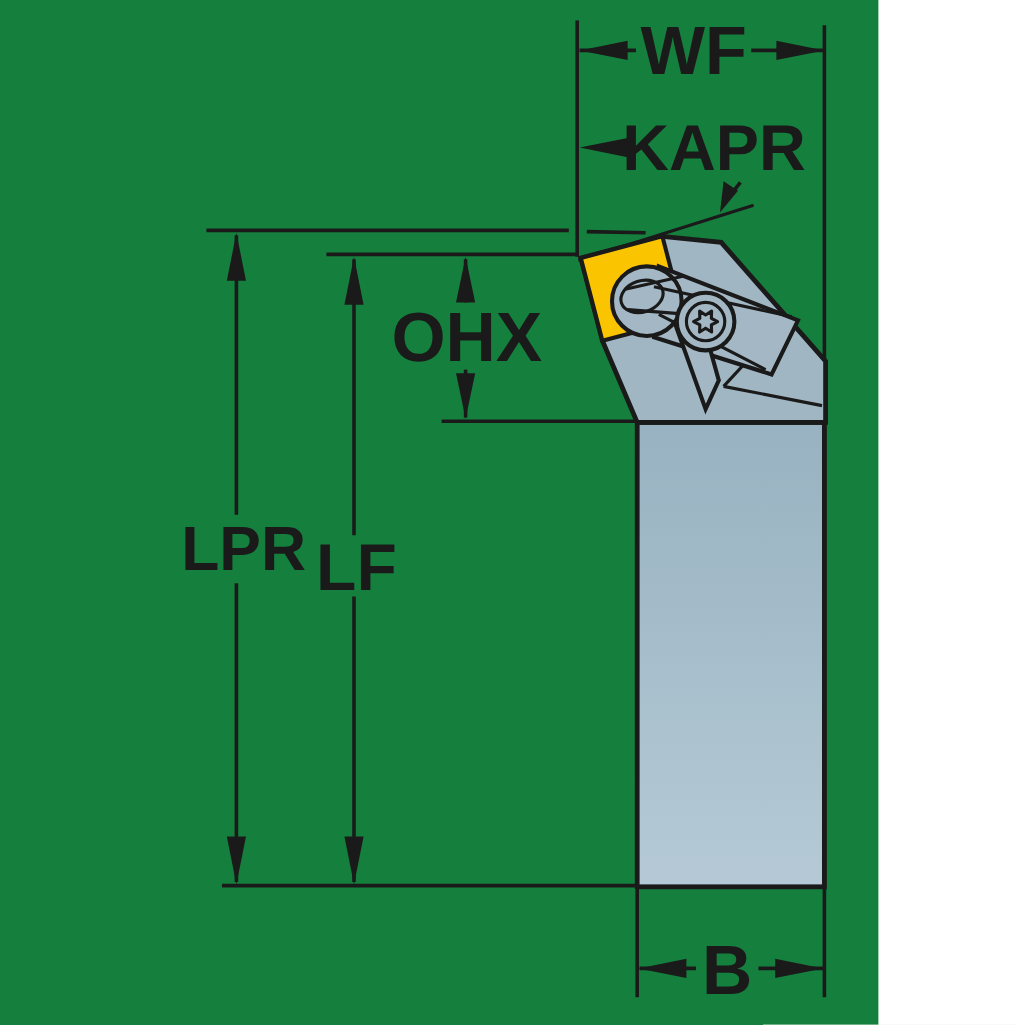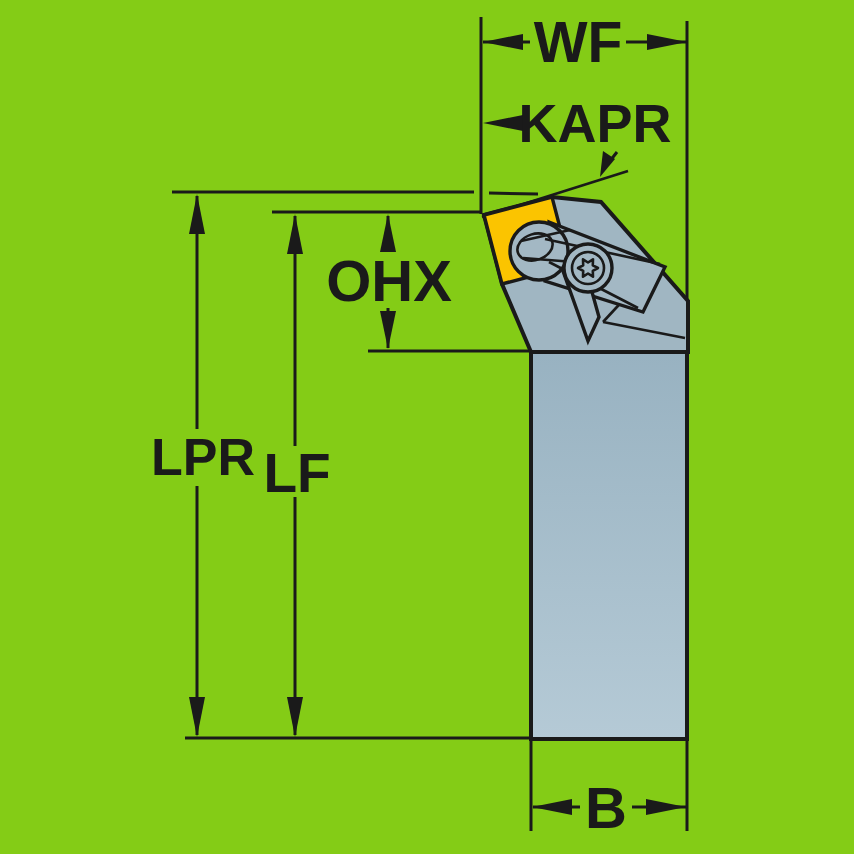--- a/index.html
+++ b/index.html
@@ -2,23 +2,23 @@
 <html><head>
 <meta charset="utf-8">
 <style>
   html, body {
     margin: 0;
     padding: 0;
     background: #ffffff;
   }
   .stage {
     position: relative;
-    width: 854px;
+    width: 732px;
     height: 854px;
-    background: #84cc16;
+    background: #15803d;
     overflow: hidden;
   }
   svg { display: block; }
   .thin  { stroke: #1a1a1a; stroke-width: 3;   fill: none; }
   .thin2 { stroke: #1a1a1a; stroke-width: 2.6; fill: none; }
   .body4 { stroke: #1a1a1a; stroke-width: 4;   stroke-linejoin: miter; }
   .det3  { stroke: #1a1a1a; stroke-width: 3.4; stroke-linejoin: miter; }
   .det2  { stroke: #1a1a1a; stroke-width: 2.6; stroke-linejoin: round; fill: none; }
   .arrow { fill: #1a1a1a; stroke: none; }
   .dimtext {

